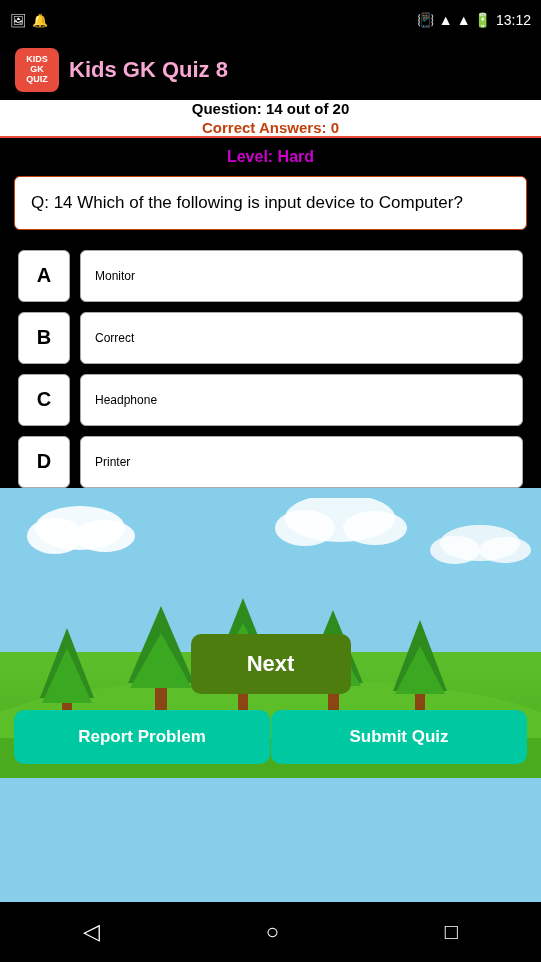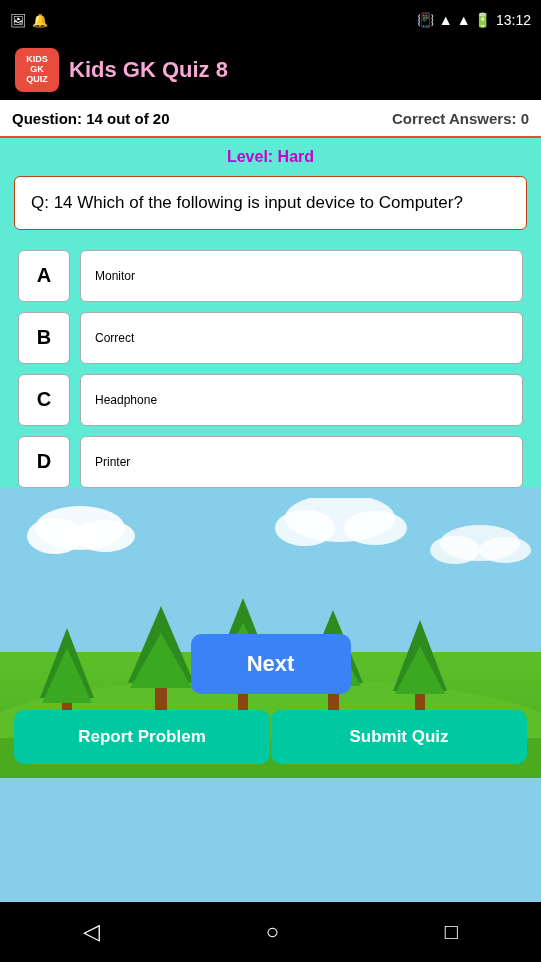--- a/index.html
+++ b/index.html
@@ -58,35 +58,36 @@
 
     
     .question-bar {
       background: #fff;
       border-bottom: 2px solid #e74c3c;
       height: 38px;
       display: flex;
       align-items: center;
       justify-content: space-between;
       padding: 0 12px;
+      flex-direction: column;
     }
     .question-bar .question-count {
       color: #000;
       font-size: 15px;
       font-weight: bold;
     }
     .question-bar .correct-answers {
-      color: #404040;
+      color: #c2410c;
       font-size: 15px;
       font-weight: bold;
     }
 
     
     .main-content {
-      background: #5eead4;
+      background: #000000;
       padding: 10px 14px 0 14px;
     }
 
     .level-label {
       text-align: center;
       color: #cc00cc;
       font-size: 16px;
       font-weight: bold;
       margin-bottom: 10px;
     }
@@ -308,21 +309,21 @@
       <polygon points="333,112 303,185 363,185" fill="#2e8b1e"></polygon>
       <polygon points="333,138 305,188 361,188" fill="#3aa821"></polygon>
 
       <rect x="415" y="180" width="10" height="58" fill="#8B4513"></rect>
       <polygon points="420,122 393,193 447,193" fill="#2e8b1e"></polygon>
       <polygon points="420,148 395,196 445,196" fill="#3aa821"></polygon>
     </svg>
   </div>
 
   <div style="position:absolute;bottom:70px;left:0;right:0;display:flex;justify-content:center;z-index:10;">
-    <button class="next-btn" style="position:static;transform:none;width:160px;height:60px;font-size:22px;font-weight:bold;background:#3b82f6;color:white;border:none;border-radius:10px;cursor:pointer;">Next</button>
+    <button class="next-btn" style="position:static;transform:none;width:160px;height:60px;font-size:22px;font-weight:bold;background:#4d7c0f;color:white;border:none;border-radius:10px;cursor:pointer;">Next</button>
   </div>
 
   <div class="bottom-buttons" style="position:absolute;bottom:4px;left:0;right:0;">
     <button class="bottom-btn">Report Problem</button>
     <button class="bottom-btn">Submit Quiz</button>
   </div>
 </div>
 
 <div class="nav-bar">
   <span class="nav-icon">◁</span>

